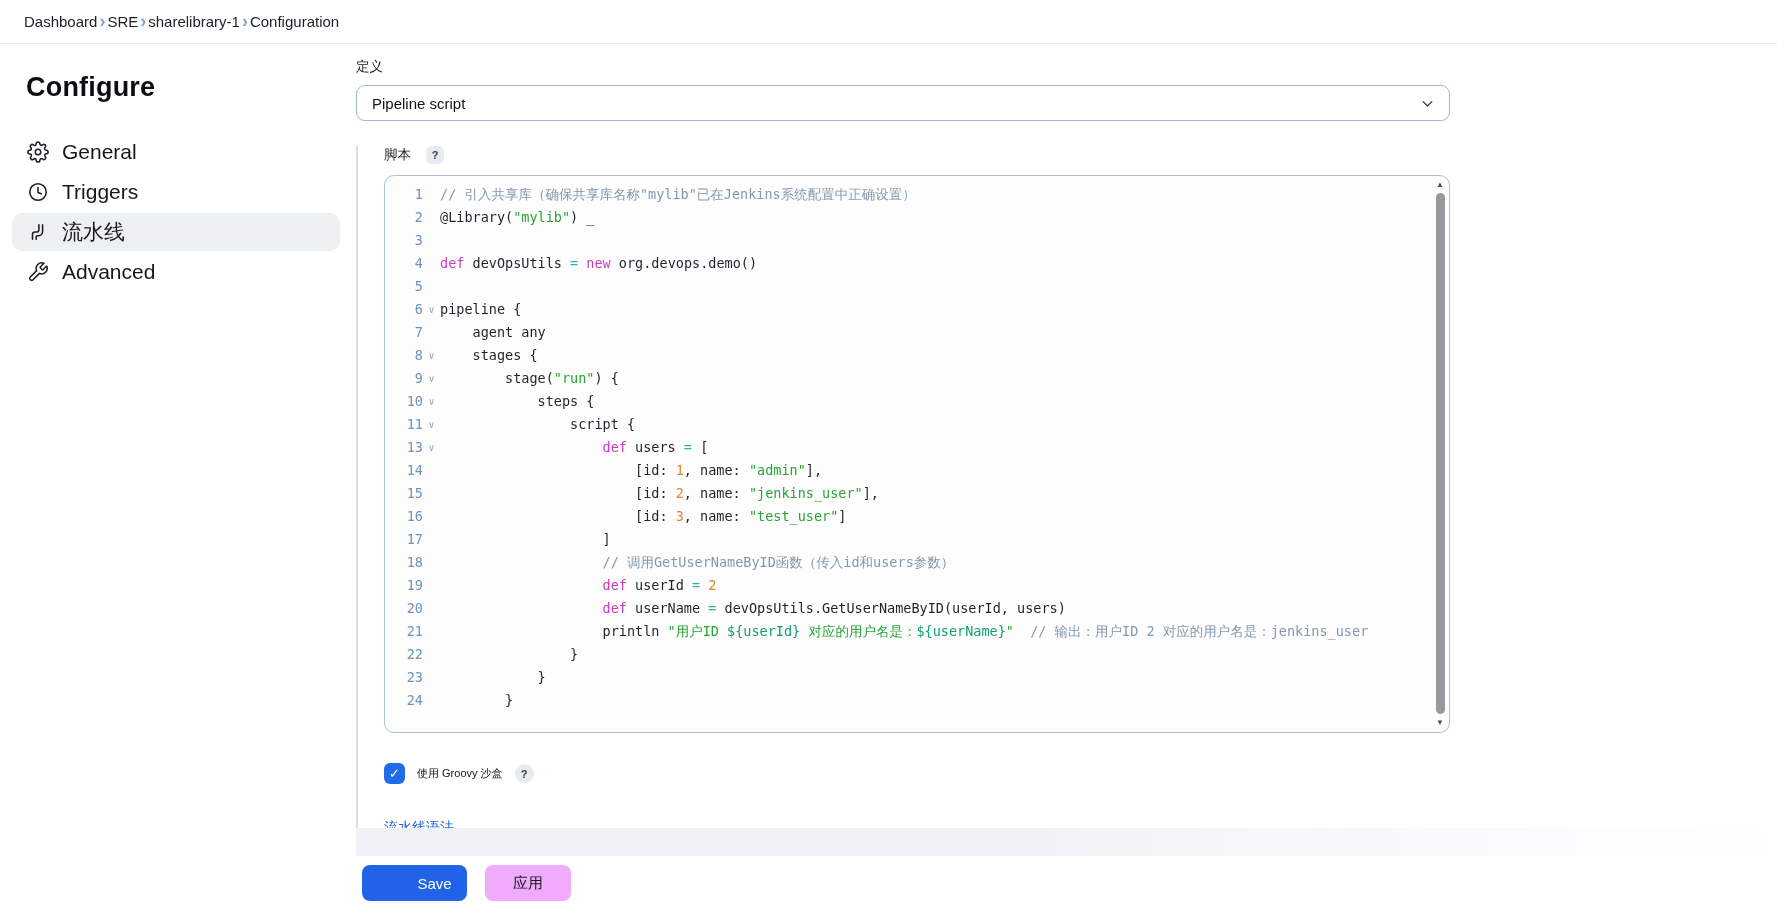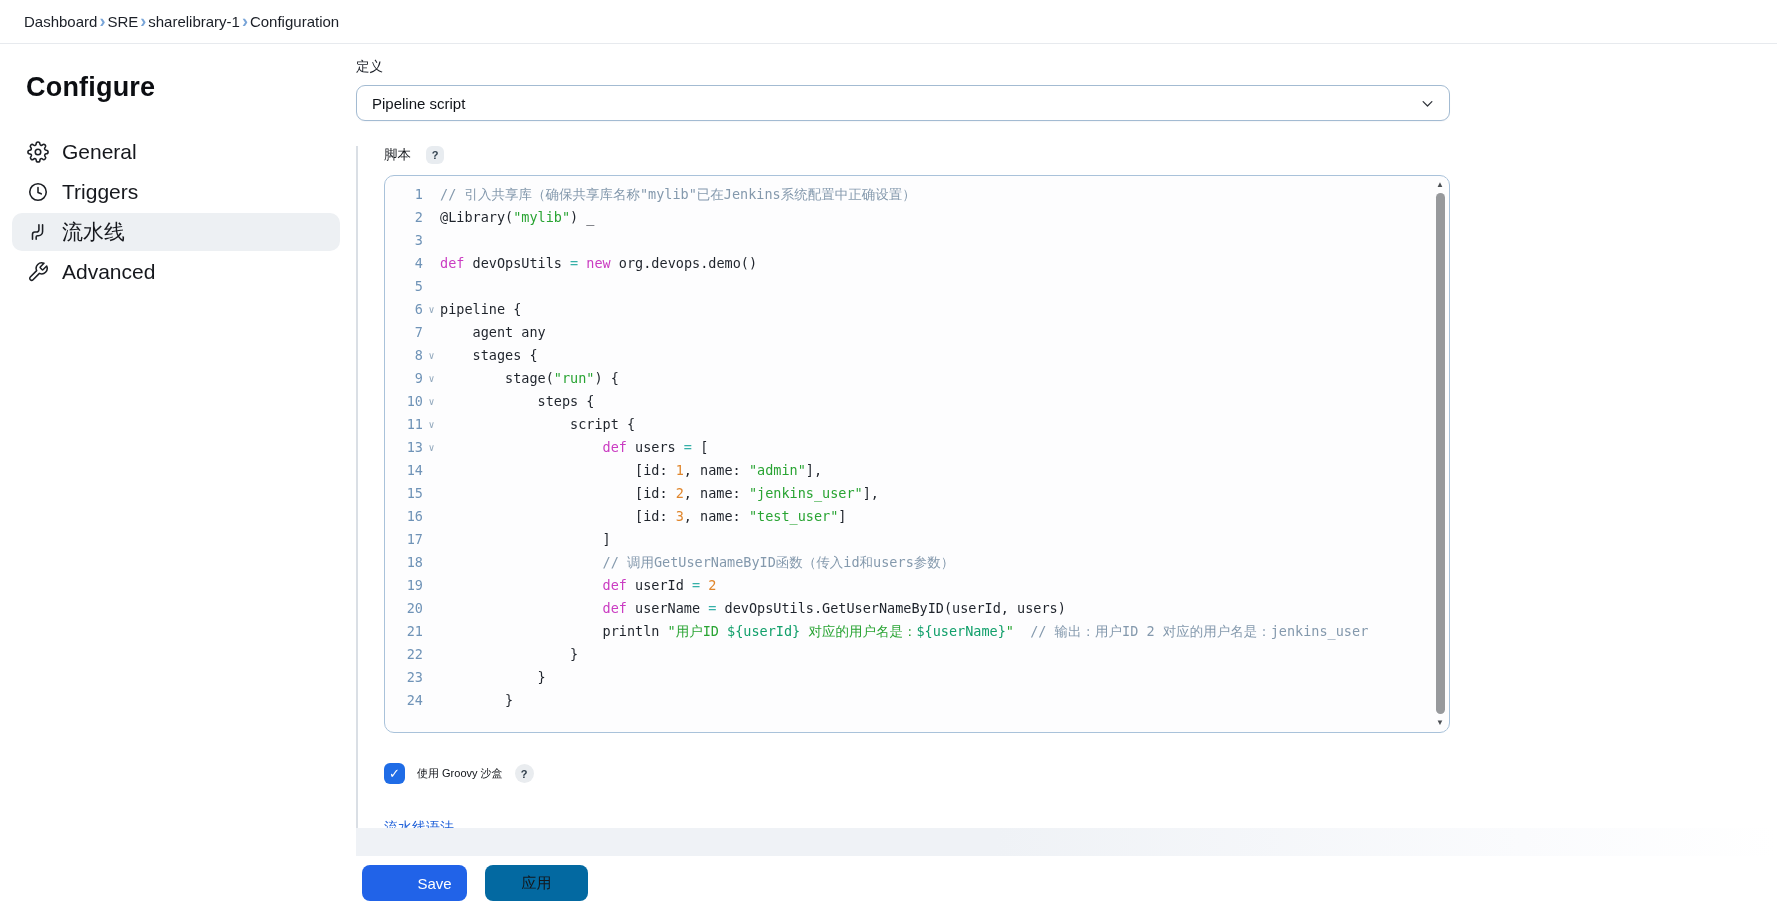--- a/index.html
+++ b/index.html
@@ -73,21 +73,21 @@
     text-decoration:none; cursor:pointer; }
 
   
   .fade-band { position:absolute; left:356px; right:0; top:828px; height:28px;
     background:linear-gradient(to right,#eff2f6 45%,#fafbfd 82%,#ffffff); }
   .footer { position:absolute; left:0; right:0; bottom:0; height:54px; background:#fff;
     display:flex; align-items:center; gap:18px; padding-left:362px; }
   .btn { height:36px; border:none; border-radius:8px; font-size:15px; cursor:pointer;
     font-family:"Liberation Sans","DejaVu Sans",sans-serif; }
   .btn.save { width:105px; background:#2163e8; color:#fff;padding-left:40px; }
-  .btn.apply { width:103px; background:#0369a1; color:#14171c; }
+  .btn.apply { width:86px; background:#f0abfc; color:#14171c; }
 </style>
 </head>
 <body>
 
 <div class="page">
 
   <header class="breadcrumb-bar">
       <span class="bc-item">Dashboard</span>
       <span class="bc-sep">›</span>
       <span class="bc-item">SRE</span>

